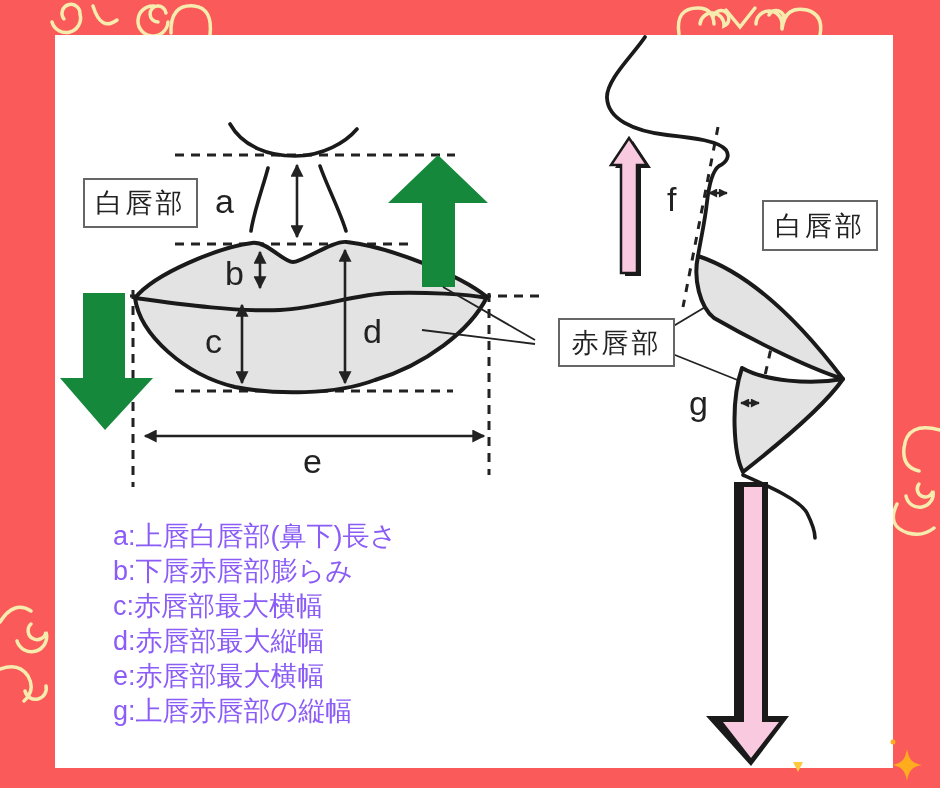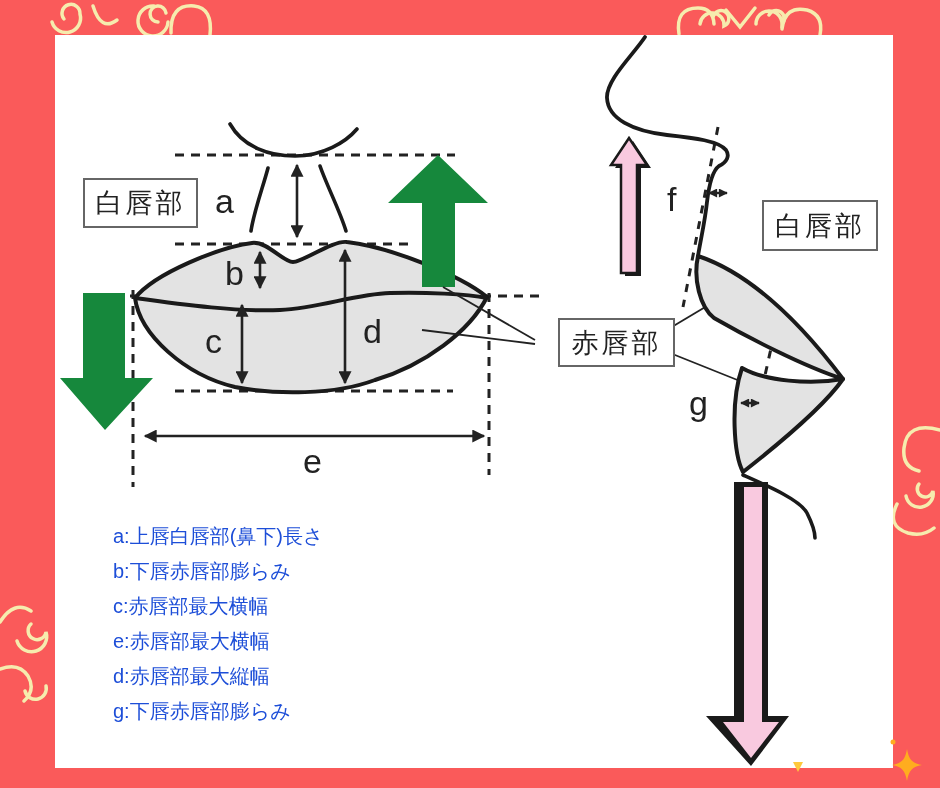--- a/index.html
+++ b/index.html
@@ -18,21 +18,21 @@
   .label-box{
     position:absolute;border:2px solid #666;background:#fff;
     display:flex;align-items:center;justify-content:center;
     font-size:27px;color:#222;letter-spacing:3px;box-sizing:border-box;
   }
   .box-white-left{left:28px;top:143px;width:115px;height:50px;}
   .box-red-center{left:478px;top:283px;width:117px;height:49px;margin-left:25px;}
   .box-white-right{left:707px;top:165px;width:116px;height:51px;}
   .legend{
     position:absolute;left:58px;top:484px;width:470px;
-    font-size:20px;color:#1d4ed8;line-height:35px;white-space:nowrap;
+    font-size:27px;color:#8b5cf6;line-height:35px;white-space:nowrap;
   }
   .measure-letter{
     font-size:34px;fill:#222;
     font-family:"Liberation Sans","DejaVu Sans",sans-serif;
   }
   .overlay{z-index:3;}
 </style>
 </head>
 <body>
 
@@ -172,23 +172,23 @@
   </svg>
 
   <div class="label-box box-white-left">白唇部</div>
   <div class="label-box box-red-center">赤唇部</div>
   <div class="label-box box-white-right">白唇部</div>
 
   <div class="legend">
     <div>a:上唇白唇部(鼻下)長さ</div>
     <div>b:下唇赤唇部膨らみ</div>
     <div>c:赤唇部最大横幅</div>
+    <div>d:赤唇部最大縦幅</div>
     <div>e:赤唇部最大横幅</div>
-    <div>d:赤唇部最大縦幅</div>
-    <div>g:下唇赤唇部膨らみ</div>
+    <div>g:上唇赤唇部の縦幅</div>
   </div>
 </div>
 
 <svg class="overlay" viewBox="0 0 940 788">
   <path fill="#FFAD1F" d="M907,749 C909,760 912,763 922,765 C912,767 909,770 907,781 C905,770 902,767 892,765 C902,763 905,760 907,749 Z"></path>
   <circle cx="893" cy="742" r="2.5" fill="#FFAD1F"></circle>
   <polygon fill="#FFC93C" points="793,762 803,762 798,772"></polygon>
 </svg>
 
 </body></html>

